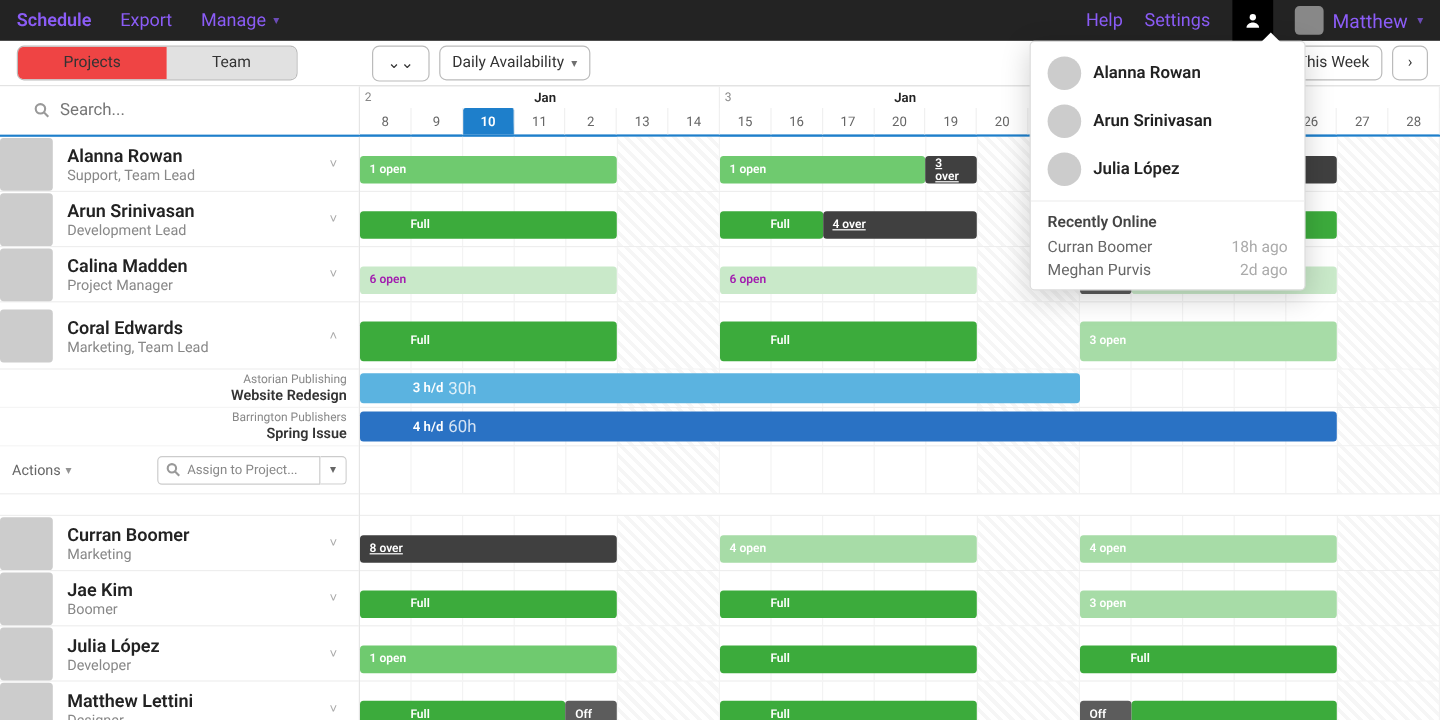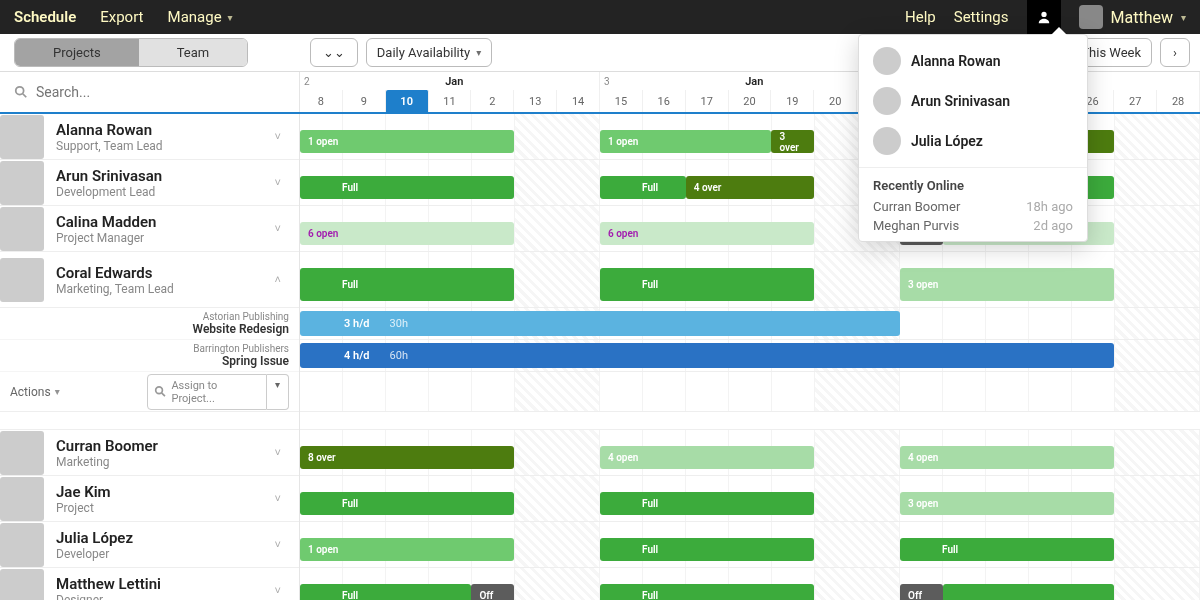--- a/index.html
+++ b/index.html
@@ -1,41 +1,41 @@
 <!DOCTYPE html>
 <html><head>
 <meta charset="utf-8">
 <style>
 * { margin:0; padding:0; box-sizing:border-box; font-family:-apple-system,BlinkMacSystemFont,"Segoe UI",Roboto,sans-serif; }
 body { background:#fff; overflow:hidden; width:1200px; height:600px; position:relative; }
 
 
-.topnav { background:#232323; height:34px; display:flex; align-items:center; padding:0 14px; color:#fef9c3; position:relative; z-index:50; }
+.topnav { background:#232323; height:34px; display:flex; align-items:center; padding:0 14px; color:#8b5cf6; position:relative; z-index:50; }
 .topnav .nav-left { display:flex; gap:24px; }
 .topnav .nav-item { font-size:15px; cursor:pointer; display:flex; align-items:center; gap:6px; }
 .topnav .nav-item.active { font-weight:600; }
 .topnav .spacer { flex:1; }
 .topnav .nav-right { display:flex; align-items:center; gap:18px; }
 .topnav .user { display:flex; align-items:center; gap:8px; }
 .topnav .avatar { width:24px; height:24px; border-radius:4px; background:#888; }
 .chev { font-size:10px; opacity:.7; }
 
 
 .toolbar { height:38px; background:#fff; border-bottom:1px solid #ddd; display:flex; align-items:center; }
 .toolbar .left { width:300px; display:flex; align-items:center; padding:6px 14px; gap:0; }
 .seg { display:flex; border:1px solid #bbb; border-radius:6px; overflow:hidden; }
-.seg button { background:#a3a3a3; border:none; padding:6px 38px; font-size:13px; color:#333; cursor:pointer; }
+.seg button { background:#ef4444; border:none; padding:6px 38px; font-size:13px; color:#333; cursor:pointer; }
 .seg button.active { background:#e1e1e1; }
 .toolbar .right { flex:1; display:flex; align-items:center; padding:6px 10px; gap:8px; }
 .btn { border:1px solid #bbb; background:#fff; border-radius:6px; padding:6px 10px; font-size:13px; cursor:pointer; display:flex; align-items:center; gap:6px; color:#333; }
 .btn.icon-only { padding:6px 12px; }
 
 
 .datehdr { display:flex; border-bottom:2px solid #1e7fcb; }
-.datehdr .left { width:300px; background:#fff; border-right:1px solid #e5e5e5; display:flex; align-items:center; padding:0 14px; height:40px; }
+.datehdr .left { width:300px; background:#fff; border-right:1px solid #e5e5e5; display:flex; align-items:center; padding:0 28px; height:40px; }
 .search { display:flex; align-items:center; gap:8px; color:#999; font-size:14px; width:100%; }
 .search input { border:none; outline:none; font-size:14px; flex:1; }
 .datehdr .grid { flex:1; position:relative; }
 .monthrow { height:18px; display:flex; font-size:11px; color:#222; }
 .monthcell { border-right:1px solid #eee; display:flex; align-items:center; padding-left:4px; }
 .monthcell .mon { flex:1; text-align:center; font-weight:600; }
 .dayrow { height:22px; display:flex; }
 .daycell { flex:1; text-align:center; font-size:11px; color:#666; border-right:1px solid #f0f0f0; display:flex; align-items:center; justify-content:center; }
 .daycell.today { background:#1e7fcb; color:#fff; font-weight:600; border-radius:2px 2px 0 0; }
 
@@ -48,42 +48,42 @@
 .person .pavatar { width:44px; height:44px; background:#ccc; border-radius:3px; margin-right:12px; flex-shrink:0; }
 .person .pname { font-size:15px; font-weight:600; color:#222; }
 .person .prole { font-size:12px; color:#888; }
 .person .caret { margin-left:auto; margin-right:10px; color:#aaa; font-size:11px; cursor:pointer; }
 .subrow { height:32px; display:flex; align-items:center; justify-content:flex-end; padding-right:10px; font-size:11px; border-bottom:1px solid #f5f5f5; }
 .subrow .client { color:#888; font-size:10px; }
 .subrow .proj { font-weight:600; color:#333; font-size:12px; }
 .actionsrow { height:40px; display:flex; align-items:center; padding:0 10px; gap:8px; border-bottom:1px solid #eee; }
 .actionsrow .actions-btn { font-size:12px; color:#666; display:flex; align-items:center; gap:4px; cursor:pointer; }
 .assign { margin-left:auto; display:flex; }
-.assign .inp { border:1px solid #ccc; border-radius:4px 0 0 4px; padding:4px 6px; font-size:11px; display:flex; gap:4px; align-items:center; color:#888; width:120px; }
+.assign .inp { border:1px solid #ccc; border-radius:4px 0 0 4px; padding:4px 6px; font-size:11px; display:flex; gap:4px; align-items:center; color:#888; width:136px; }
 .assign .dd { border:1px solid #ccc; border-left:none; border-radius:0 4px 4px 0; padding:4px 8px; font-size:10px; color:#666; cursor:pointer; }
 
 
 .gridrow { height:46px; border-bottom:1px solid #eee; position:relative; display:flex; }
 .gridrow.tall { height:56px; }
 .gridrow.sub { height:32px; }
 .gridrow.actions { height:40px; }
 .weekend { background:repeating-linear-gradient(45deg,#f6f6f6,#f6f6f6 3px,#fff 3px,#fff 7px); }
 .slot { flex:1; border-right:1px solid #f3f3f3; }
 
 .bar { position:absolute; top:16px; bottom:6px; border-radius:3px; color:#fff; font-size:10px; font-weight:600; display:flex; align-items:center; padding:0 8px; }
 .bar.sub { top:3px; bottom:3px; font-size:11px;padding-left:44px; }
 .g1 { background:#3cab3c;padding-left:42px; }
 .g2 { background:#6fca6f; }
 .g3 { background:#a7dca7; }
 .g4 { background:#c9e9c9; color:#a21caf; }
-.red { background:#4d7c0f; }
+.red { background:#404040;text-decoration:underline; }
 .off { background:#5c5c5c; }
 .blue1 { background:#5bb3e0; }
 .blue2 { background:#2a72c4; }
-.bar .thin { font-weight:400; opacity:.8; margin-left:20px; font-size:11px; }
+.bar .thin { font-weight:400; opacity:.8; margin-left:4px; font-size:14px; }
 
 
 .popover { position:absolute; top:34px; right:112px; width:230px; background:#fff; border:1px solid #ddd; border-radius:4px; box-shadow:0 6px 24px rgba(0,0,0,.18); z-index:100; padding:6px 0; }
 .popover::before { content:''; position:absolute; top:-8px; right:20px; border:8px solid transparent; border-bottom-color:#fff; border-top:none; }
 .pop-item { display:flex; align-items:center; gap:10px; padding:6px 14px; cursor:pointer; }
 .pop-item .pa { width:28px; height:28px; border-radius:14px; background:#ccc; }
 .pop-item .pn { font-size:14px; font-weight:600; color:#222; }
 .pop-sep { height:1px; background:#eee; margin:6px 0; }
 .pop-hdr { font-size:13px; font-weight:600; color:#444; padding:4px 14px; }
 .pop-recent { padding:2px 14px; font-size:13px; color:#666; display:flex; justify-content:space-between; }
@@ -283,21 +283,21 @@
     <div>
           <div class="pname">Curran Boomer</div>
     <div class="prole">Marketing</div>
         </div>
     <span class="caret">˅</span>
   </div>
       <div class="person">
     <div class="pavatar"></div>
     <div>
           <div class="pname">Jae Kim</div>
-    <div class="prole">Project</div>
+    <div class="prole">Boomer</div>
         </div>
     <span class="caret">˅</span>
   </div>
       <div class="person">
     <div class="pavatar"></div>
     <div>
           <div class="pname">Julia López</div>
     <div class="prole">Developer</div>
         </div>
     <span class="caret">˅</span>

